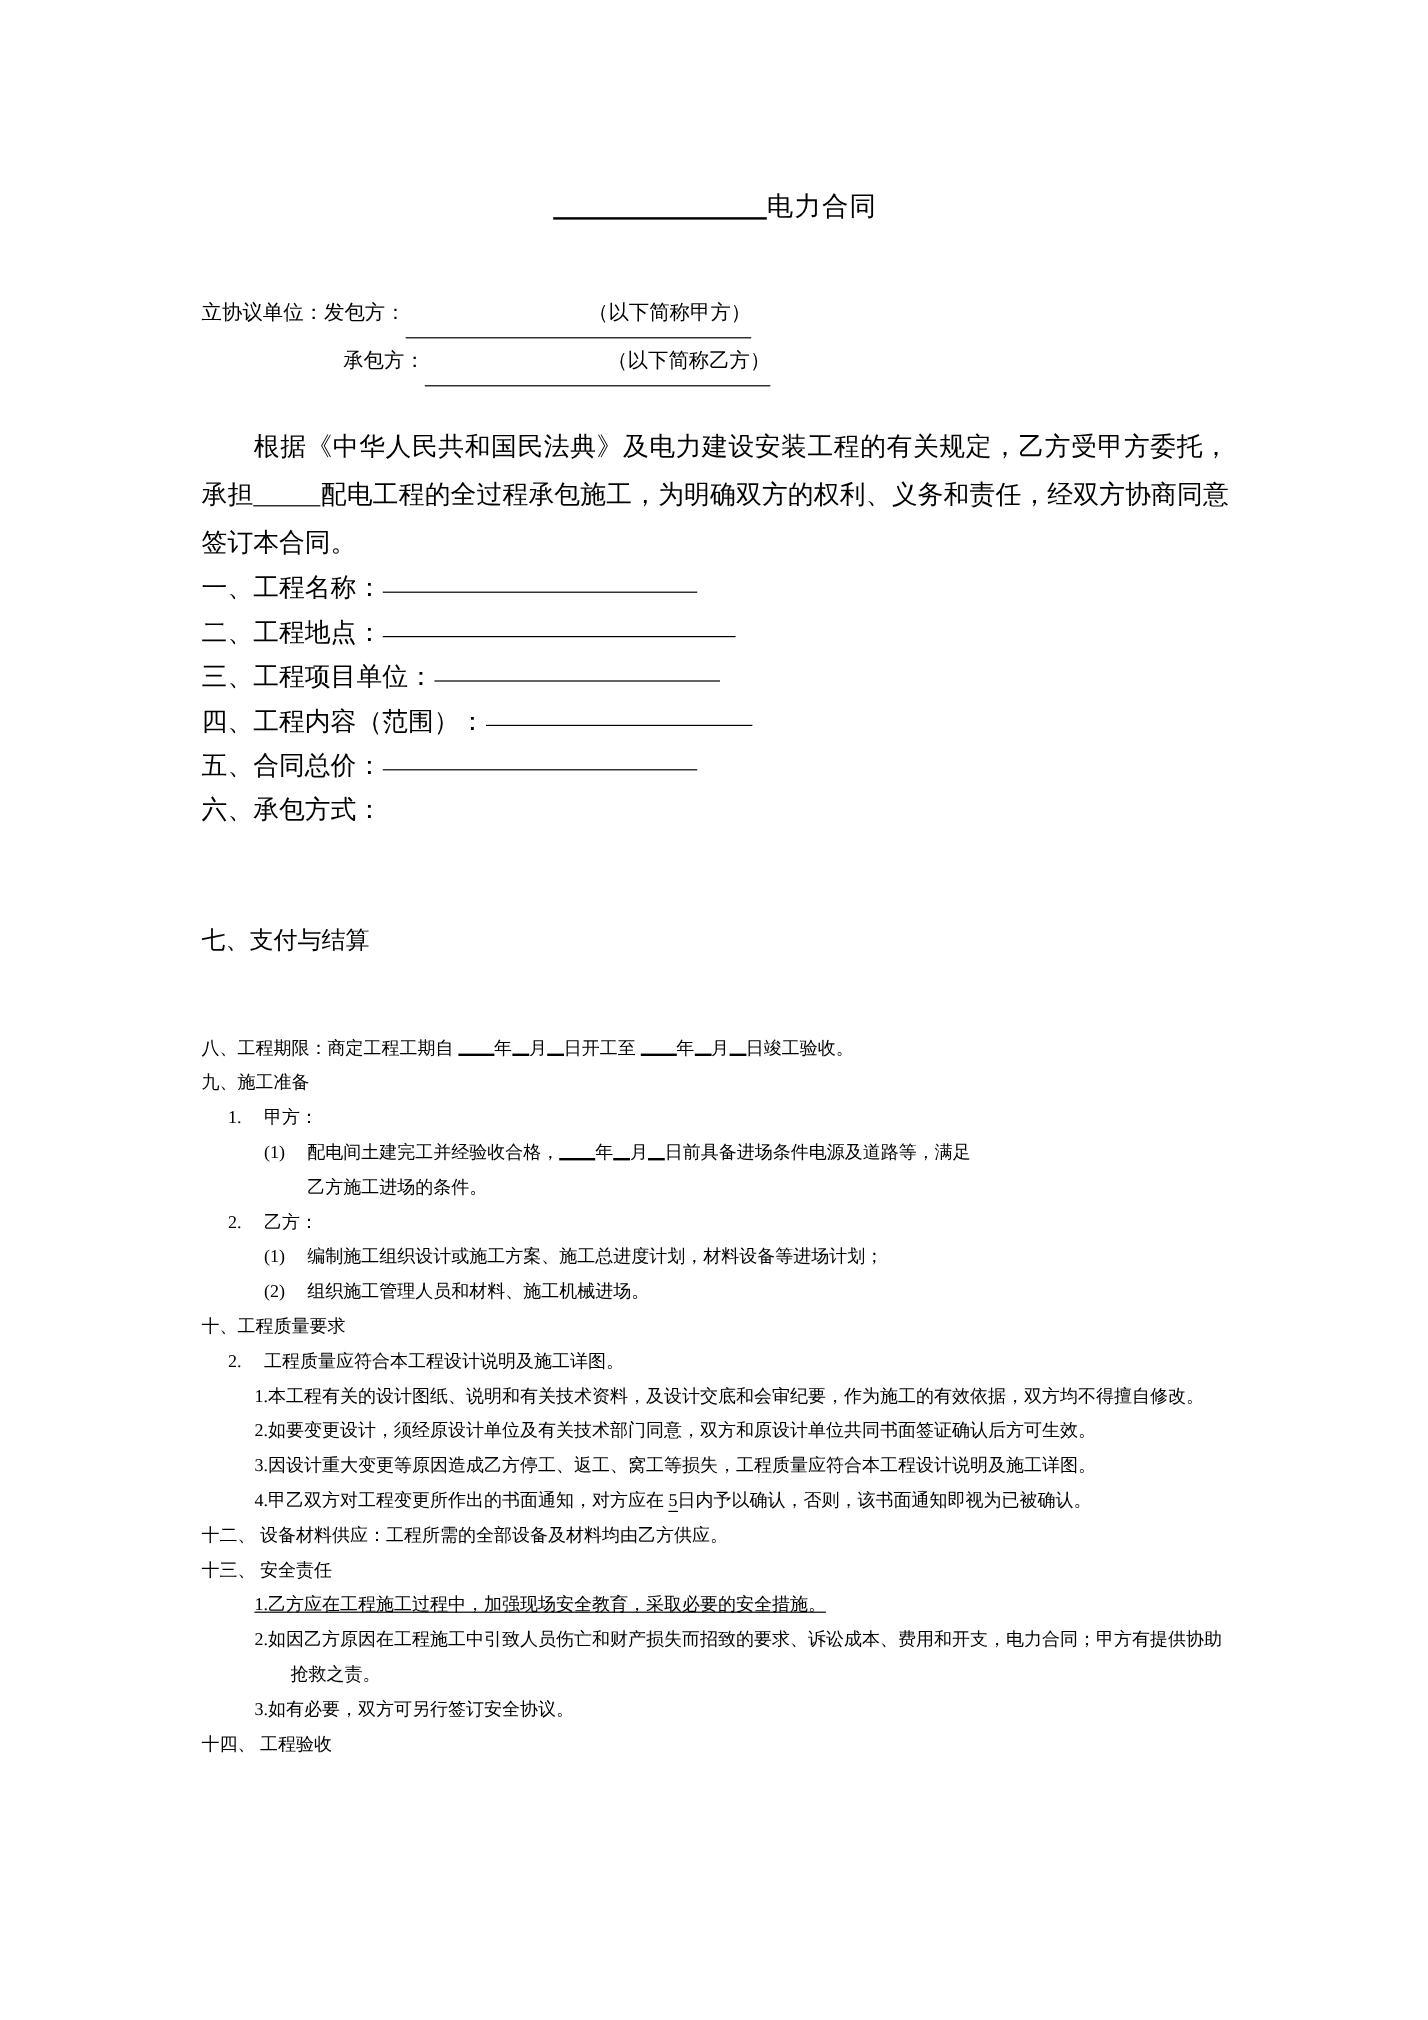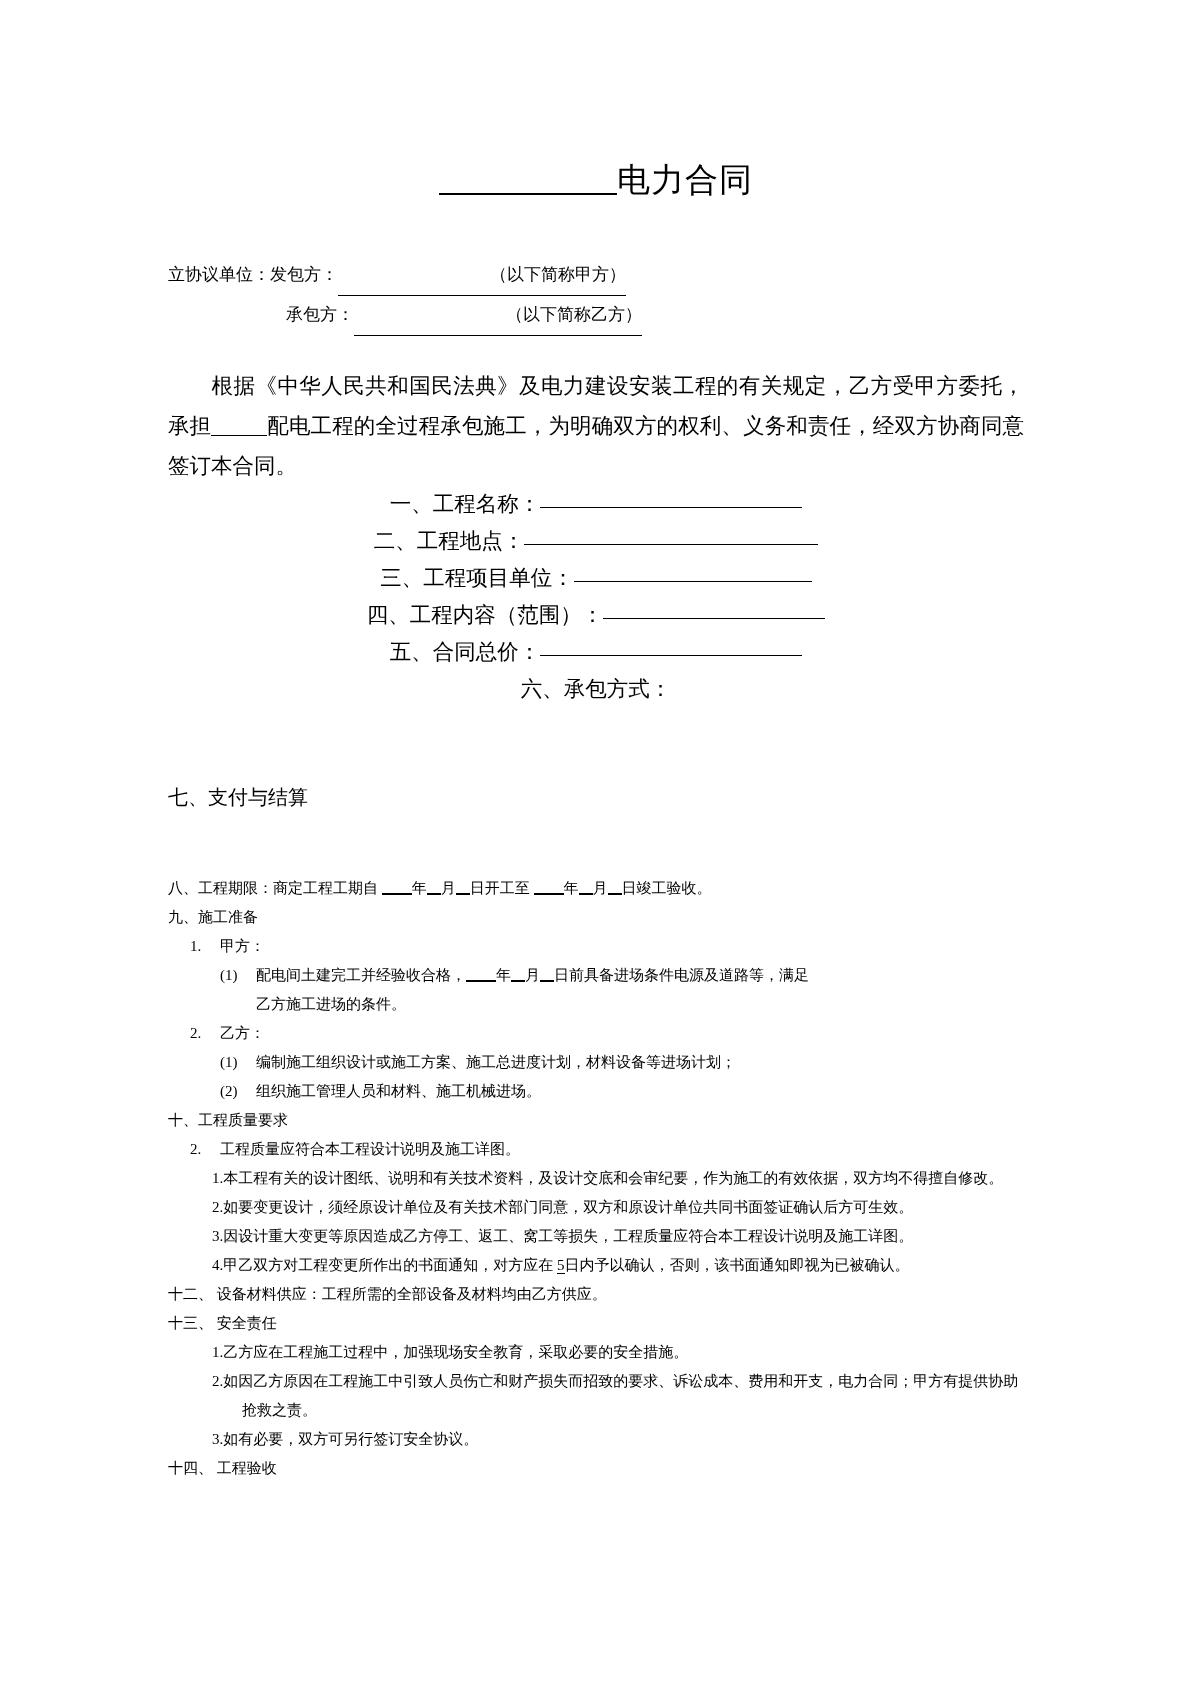--- a/index.html
+++ b/index.html
@@ -22,21 +22,21 @@
   .content {
     position: absolute;
     left: 168px;
     top: 0;
     width: 856px;
   }
 
   
   .doc-title {
     text-align: center;
-    font-size: 33px;
+    font-size: 22px;
     line-height: 1.2;
     margin-top: 160px;
     margin-bottom: 0;
     font-weight: normal;
     font-family: "DejaVu Sans", "Liberation Sans", sans-serif;
     white-space: pre;
   }
   .title-blank {
     display: inline-block;
     border-bottom: 2px solid #000;
@@ -78,21 +78,20 @@
     width: 56px;
     border-bottom: 1.8px solid #000;
     vertical-align: -3px;
   }
 
   
   .item-line {
     font-size: 21.5px;
     line-height: 37px;
     white-space: nowrap;
-    text-align: center;
   }
   .fill {
     display: inline-block;
     border-bottom: 1.7px solid #000;
     vertical-align: 3px;
     height: 0;
   }
 
   
   .sans-head {
@@ -196,21 +195,21 @@
       <div class="lv1"><span class="mk">2.</span><span>工程质量应符合本工程设计说明及施工详图。</span></div>
 
       <div class="wrapbox" style="padding-left:52px;text-indent:-30px;margin-left:22px;"><span class="mk">1.</span><span>本工程有关的设计图纸、说明和有关技术资料，及设计交底和会审纪要，作为施工的有效依据，双方均不得擅自修改。</span></div>
       <div class="wrapbox" style="padding-left:52px;text-indent:-30px;margin-left:22px;"><span class="mk">2.</span><span>如要变更设计，须经原设计单位及有关技术部门同意，双方和原设计单位共同书面签证确认后方可生效。</span></div>
       <div class="wrapbox" style="padding-left:52px;text-indent:-30px;margin-left:22px;"><span class="mk">3.</span><span>因设计重大变更等原因造成乙方停工、返工、窝工等损失，工程质量应符合本工程设计说明及施工详图。</span></div>
       <div class="wrapbox" style="padding-left:52px;text-indent:-30px;margin-left:22px;"><span class="mk">4.</span><span>甲乙双方对工程变更所作出的书面通知，对方应在 </span><span class="uline">5</span><span>日内予以确认，否则，该书面通知即视为已被确认。</span></div>
 
       <div class="lv0">十二、  设备材料供应：工程所需的全部设备及材料均由乙方供应。</div>
 
       <div class="lv0">十三、  安全责任</div>
-      <div class="wrapbox" style="padding-left:52px;text-indent:-30px;margin-left:22px;"><span class="mk">1.</span><span>乙方应在工程施工过程中，加强现场安全教育，采取必要的安全措施。</span></div>
+      <div class="wrapbox" style="padding-left:52px;text-indent:-30px;margin-left:22px;text-decoration:underline;"><span class="mk">1.</span><span>乙方应在工程施工过程中，加强现场安全教育，采取必要的安全措施。</span></div>
       <div class="wrapbox" style="padding-left:52px;text-indent:-30px;margin-left:22px;"><span class="mk">2.</span><span>如因乙方原因在工程施工中引致人员伤亡和财产损失而招致的要求、诉讼成本、费用和开支，电力合同；甲方有提供协助抢救之责。</span></div>
       <div class="wrapbox" style="padding-left:52px;text-indent:-30px;margin-left:22px;"><span class="mk">3.</span><span>如有必要，双方可另行签订安全协议。</span></div>
 
       <div class="lv0">十四、  工程验收</div>
 
     </div>
   </div>
 </div>
 
 </body></html>

